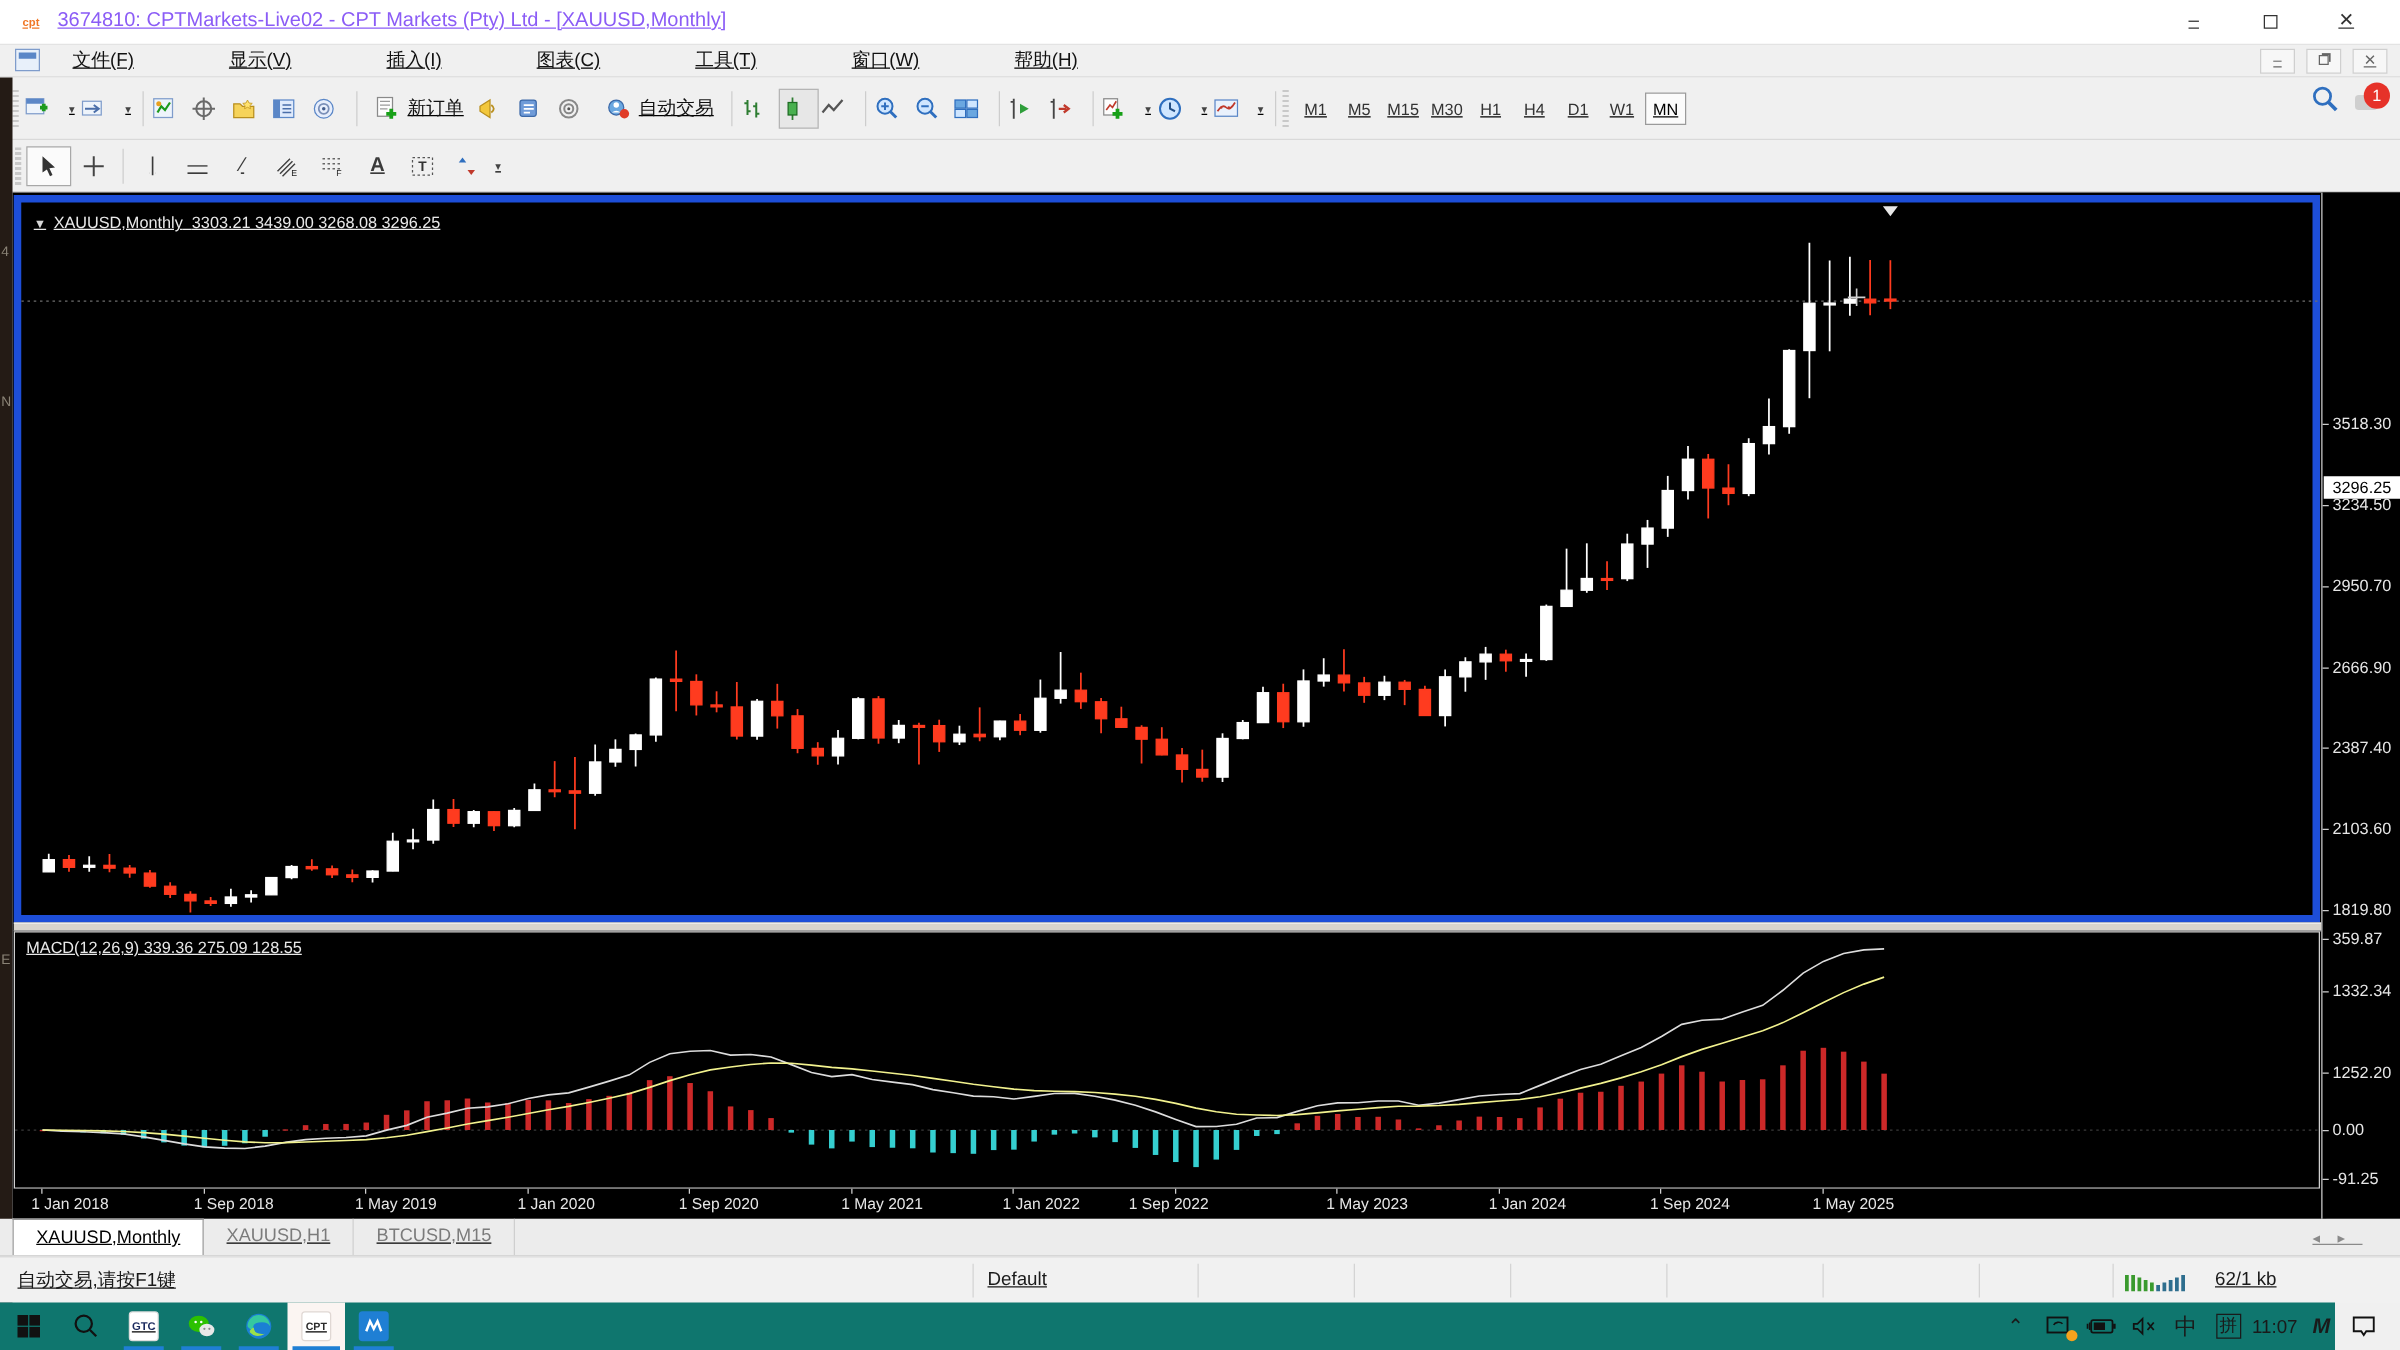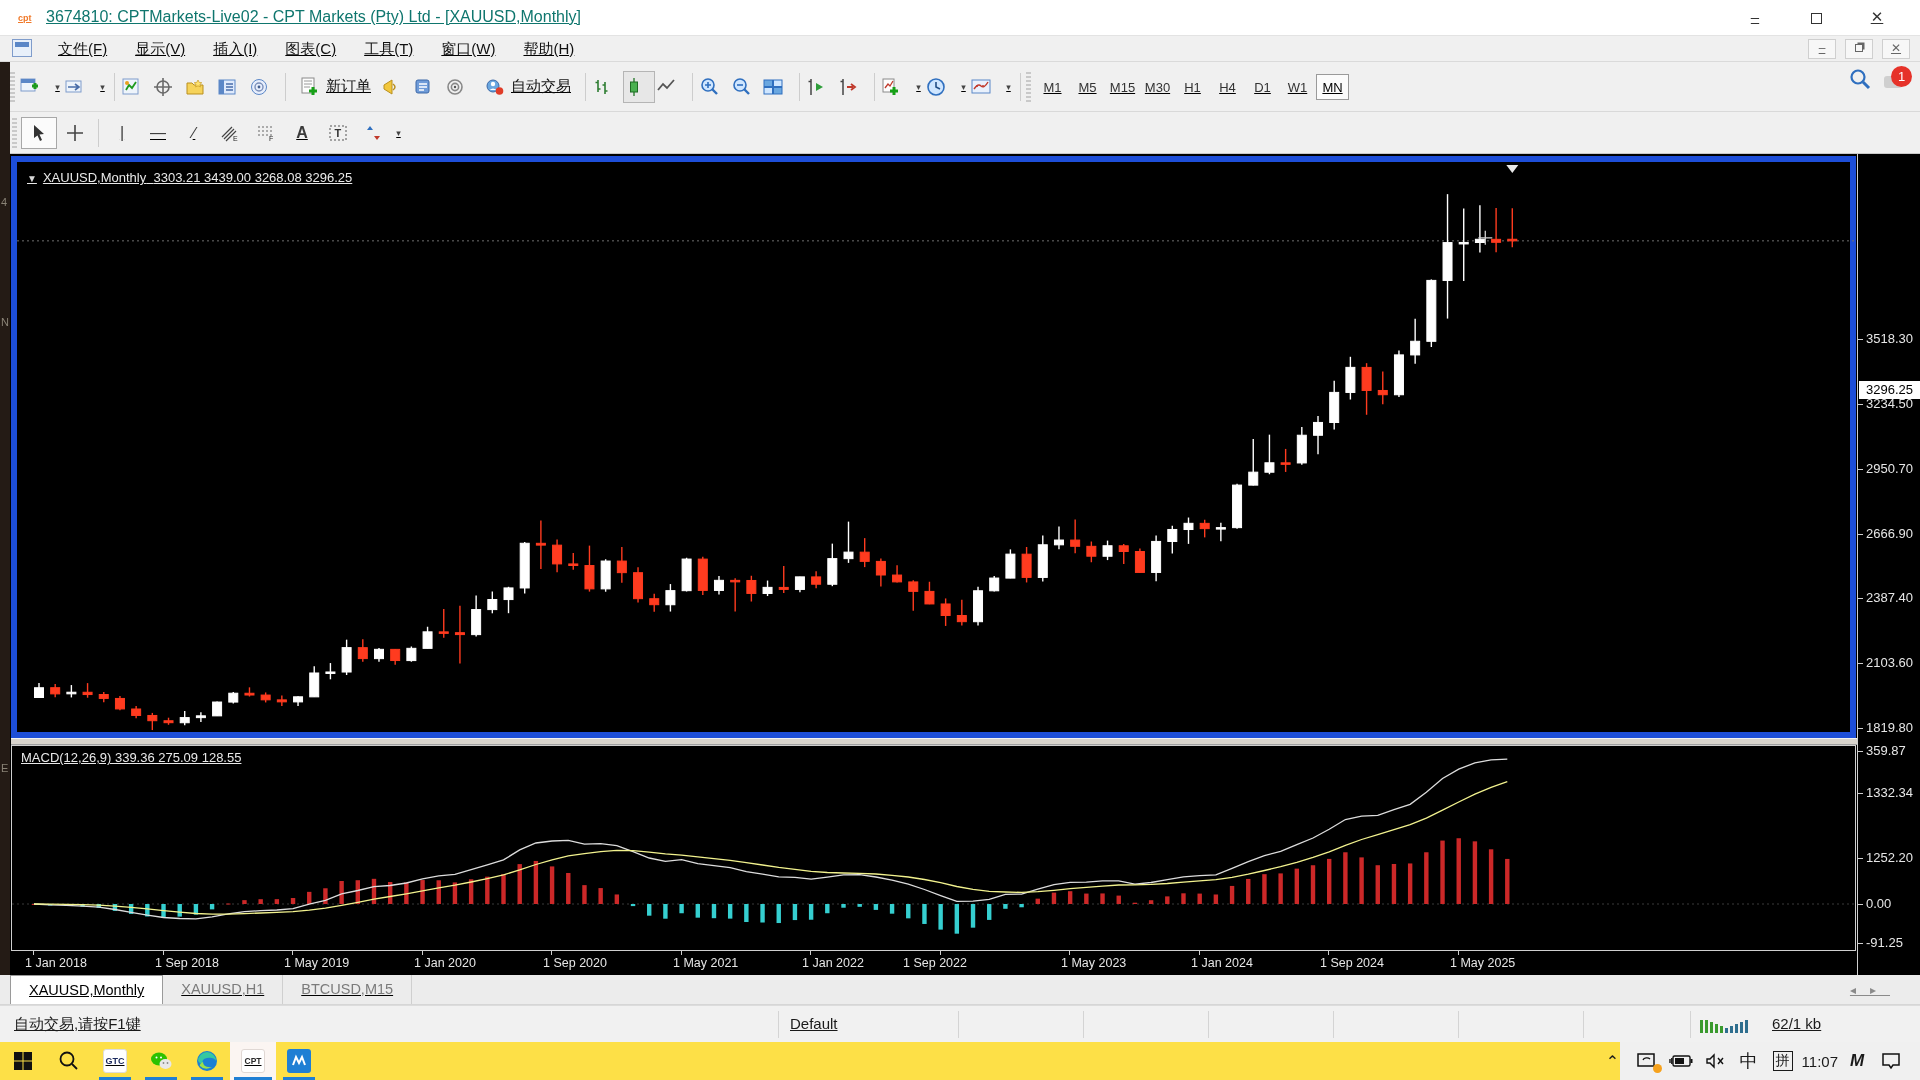--- a/index.html
+++ b/index.html
@@ -5,30 +5,30 @@
   * { margin:0; padding:0; box-sizing:border-box; }
   html,body { width:1920px; height:1080px; overflow:hidden; background:#000;
               font-family:"Liberation Sans", sans-serif; }
   .abs { position:absolute;text-decoration:underline; }
   #app { position:absolute; left:0; top:0; width:1920px; height:1080px; background:#f0f0f0; }
 
   
   #titlebar { left:0; top:0; width:1920px; height:36px; background:#ffffff; border-bottom:1px solid #e3e3e3; }
   #title-icon { left:18px; top:9px; width:22px; height:18px; font-size:9px; font-weight:bold; color:#f07828;
                 letter-spacing:0; line-height:18px; }
-  #title-text { left:46px; top:8px; font-size:16px; color:#0f766e; white-space:nowrap; }
+  #title-text { left:46px; top:8px; font-size:16px; color:#8b5cf6; white-space:nowrap; }
   .wctl { top:0; width:46px; height:35px; text-align:center; line-height:34px; font-size:15px; color:#333; }
   #btn-min { left:1732px; } #btn-max { left:1793px; } #btn-close { left:1854px; }
   #btn-max .sq { display:inline-block; width:11px; height:11px; border:1.4px solid #333; vertical-align:middle; }
 
   
   #menubar { left:0; top:36px; width:1920px; height:26px; background:#f0f0f0; border-bottom:1px solid #dadada; }
   #menu-doc-icon { left:12px; top:3px; width:20px; height:18px; background:#e8f0fa; border:1px solid #7f9ccb; }
   #menu-doc-icon i { position:absolute; left:2px; top:2px; width:14px; height:5px; background:#5b87c7; }
-  #menu-items { left:44px; top:0; height:26px; display:flex; }
+  #menu-items { left:44px; top:0; height:26px; display:flex;gap:48px; }
   .menu-item { padding:0 14px; line-height:25px; font-size:15px; color:#111; }
   .cctl { top:3px; width:28px; height:20px; border:1px solid #cfcfcf; background:#f7f7f7; text-align:center;
           line-height:17px; font-size:12px; color:#666; }
   #cbtn-min { left:1808px; } #cbtn-rest { left:1845px; } #cbtn-close { left:1882px; }
   #cbtn-rest .sq { display:inline-block; width:8px; height:8px; border:1.2px solid #666; box-shadow:2px -2px 0 -0.5px #666; }
 
   
   #toolbar1 { left:0; top:62px; width:1920px; height:50px; background:#f0f0f0; border-bottom:1px solid #d9d9d9;
               display:flex; align-items:center; padding-left:10px; }
   #toolbar2 { left:0; top:112px; width:1920px; height:42px; background:#f0f0f0; border-bottom:1px solid #c9c9c9;
@@ -85,21 +85,21 @@
   
   #statusbar { left:0; top:1005px; width:1920px; height:37px; background:#f1f1f1; border-top:1px solid #dcdcdc; }
   .ssep { position:absolute; top:5px; width:1px; height:27px; background:#d4d4d4; }
   #status-help { left:14px; top:9px; font-size:15px; color:#1a1a1a; }
   #status-profile { left:790px; top:9px; font-size:15px; color:#1a1a1a; }
   #status-traffic { left:1772px; top:9px; font-size:15px; color:#1a1a1a; }
   #sig-bars { position:absolute; left:1700px; top:11px; display:flex; align-items:flex-end; gap:2px; height:16px; }
   #sig-bars i { display:block; width:3px; }
 
   
-  #taskbar { left:0; top:1042px; width:1620px; height:38px; background:#fde047; display:flex; align-items:center; }
+  #taskbar { left:0; top:1042px; width:1868px; height:38px; background:#0f766e; display:flex; align-items:center; }
   .tk { width:46px; height:38px; display:flex; align-items:center; justify-content:center; position:relative; }
   .tk .uline { position:absolute; bottom:0; left:7px; right:7px; height:3px; background:#1f7fd4; }
   .tk.activeapp { background:#fbf5f2; }
   .tile { width:24px; height:24px; border-radius:3px; display:flex; align-items:center; justify-content:center; }
   #tray { position:absolute; right:0; top:1042px; height:38px; display:flex; align-items:center; gap:4px; padding-right:14px; }
   .tray-item { min-width:30px; height:38px; display:flex; align-items:center; justify-content:center; font-size:16px; color:#1a1a1a; }
   #ime-mode span { border:1px solid #1a1a1a; padding:0 2px; font-size:14px; }
   #clock { font-size:15px; }
 </style>
 </head>

